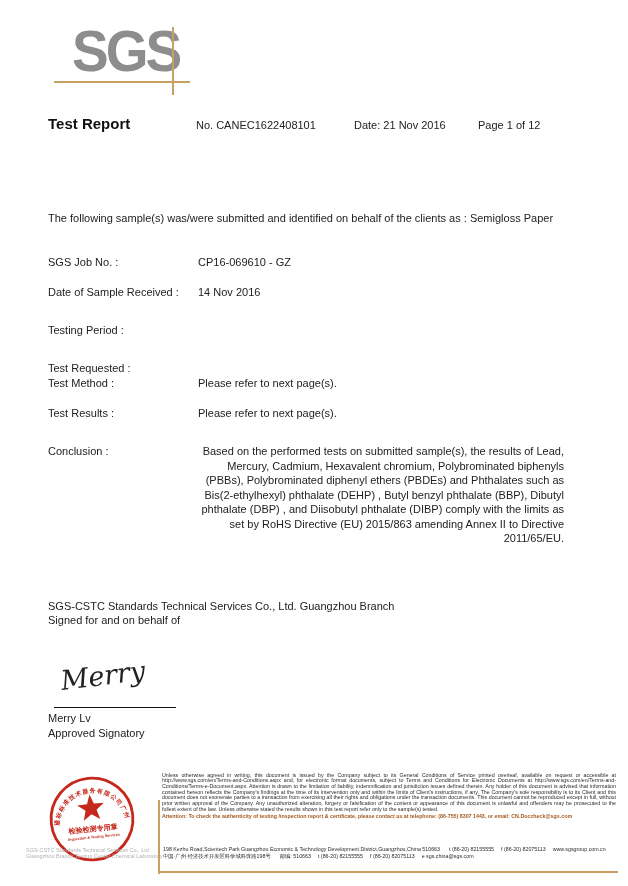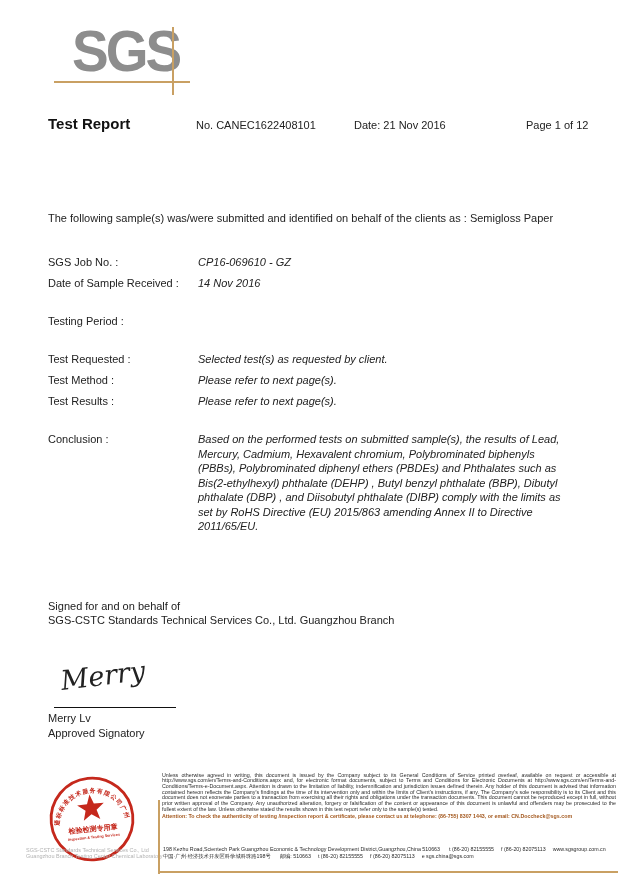--- a/index.html
+++ b/index.html
@@ -15,35 +15,35 @@
     transform:scaleY(1.04); transform-origin:top left;
   }
   .logo-underline { position:absolute; left:54px; top:81px; width:136px; height:2px; background:#c9a063; }
   .logo-vline { position:absolute; left:172px; top:27px; width:2px; height:68px; background:#c9a063; }
 
   
   .header-row { position:absolute; left:48px; top:115px; width:550px; height:20px;text-decoration:underline; }
   .doc-title { position:absolute; left:0; top:0; font-size:15px; font-weight:bold; color:#111; }
   .report-no { position:absolute; left:148px; top:4px; font-size:11px; }
   .report-date { position:absolute; left:306px; top:4px; font-size:11px; }
-  .report-page { position:absolute; left:430px; top:4px; font-size:11px;margin-left:48px; }
+  .report-page { position:absolute; left:430px; top:4px; font-size:11px; }
 
   
   .client { position:absolute; left:48px; top:146px; font-size:11px; line-height:20px; }
 
   
   .sample-line { position:absolute; left:48px; top:212px; width:540px; font-size:11px; }
 
   
   .info-table { position:absolute; left:48px; top:255px; width:516px; font-size:11px; }
   .info-row { display:flex; line-height:14px; }
   .info-row .lbl { width:150px; flex:none; }
-  .info-row .val { flex:1;font-style:italic; }
-  .m7 { margin-top:7px; } .m6 { margin-top:24px; } .m1 { margin-top:7px; }
-  .conclusion-val { line-height:14.5px; }
+  .info-row .val { flex:1; }
+  .m7 { margin-top:16px; } .m6 { margin-top:24px; } .m1 { margin-top:1px; }
+  .conclusion-val { line-height:14.5px;text-align:right; }
 
   
   .sig-block { position:absolute; left:48px; top:599px; font-size:11px; line-height:14px; }
   .sig-svg { position:absolute; left:6px; top:55px; }
   .sig-rule { position:absolute; left:6px; top:108px; width:122px; border-top:1.5px solid #111; }
   .sig-name { position:absolute; left:0; top:112px; }
   .sig-role { position:absolute; left:0; top:127px; }
 
   
   .stamp-wrap { position:absolute; left:48px; top:775px; width:88px; height:88px; transform:rotate(-6deg); }
@@ -102,39 +102,38 @@
     </div>
     <div class="info-row m7">
       <span class="lbl">Date of Sample Received :</span>
       <span class="val">14 Nov 2016</span>
     </div>
     <div class="info-row m6">
       <span class="lbl">Testing Period :</span>
     </div>
     <div class="info-row m6">
       <span class="lbl">Test Requested :</span>
-      <span class="val">Selected test(s) as requested by client.</span>
     </div>
     <div class="info-row m1">
       <span class="lbl">Test Method :</span>
       <span class="val">Please refer to next page(s).</span>
     </div>
     <div class="info-row m7">
       <span class="lbl">Test Results :</span>
       <span class="val">Please refer to next page(s).</span>
     </div>
     <div class="info-row m6">
       <span class="lbl">Conclusion :</span>
       <span class="val conclusion-val">Based on the performed tests on submitted sample(s), the results of Lead, Mercury, Cadmium, Hexavalent chromium, Polybrominated biphenyls (PBBs), Polybrominated diphenyl ethers (PBDEs) and Phthalates such as Bis(2-ethylhexyl) phthalate (DEHP) , Butyl benzyl phthalate (BBP), Dibutyl phthalate (DBP) , and Diisobutyl phthalate (DIBP) comply with the limits as set by RoHS Directive (EU) 2015/863 amending Annex II to Directive 2011/65/EU.</span>
     </div>
   </div>
 
   <div class="sig-block">
+    <div>SGS-CSTC Standards Technical Services Co., Ltd. Guangzhou Branch</div>
     <div>Signed for and on behalf of</div>
-    <div>SGS-CSTC Standards Technical Services Co., Ltd. Guangzhou Branch</div>
     <svg class="sig-svg" width="140" height="52" viewBox="0 0 140 52">
       <text x="8" y="36" transform="rotate(-7 8 36)" style="font-family:&quot;DejaVu Serif&quot;, serif; font-style:italic; font-size:27px; fill:#222;">Merry</text>
     </svg>
     <div class="sig-rule"></div>
     <div class="sig-name">Merry Lv</div>
     <div class="sig-role">Approved Signatory</div>
   </div>
 
   <div class="stamp-wrap">
     <svg width="88" height="88" viewBox="0 0 100 100">

